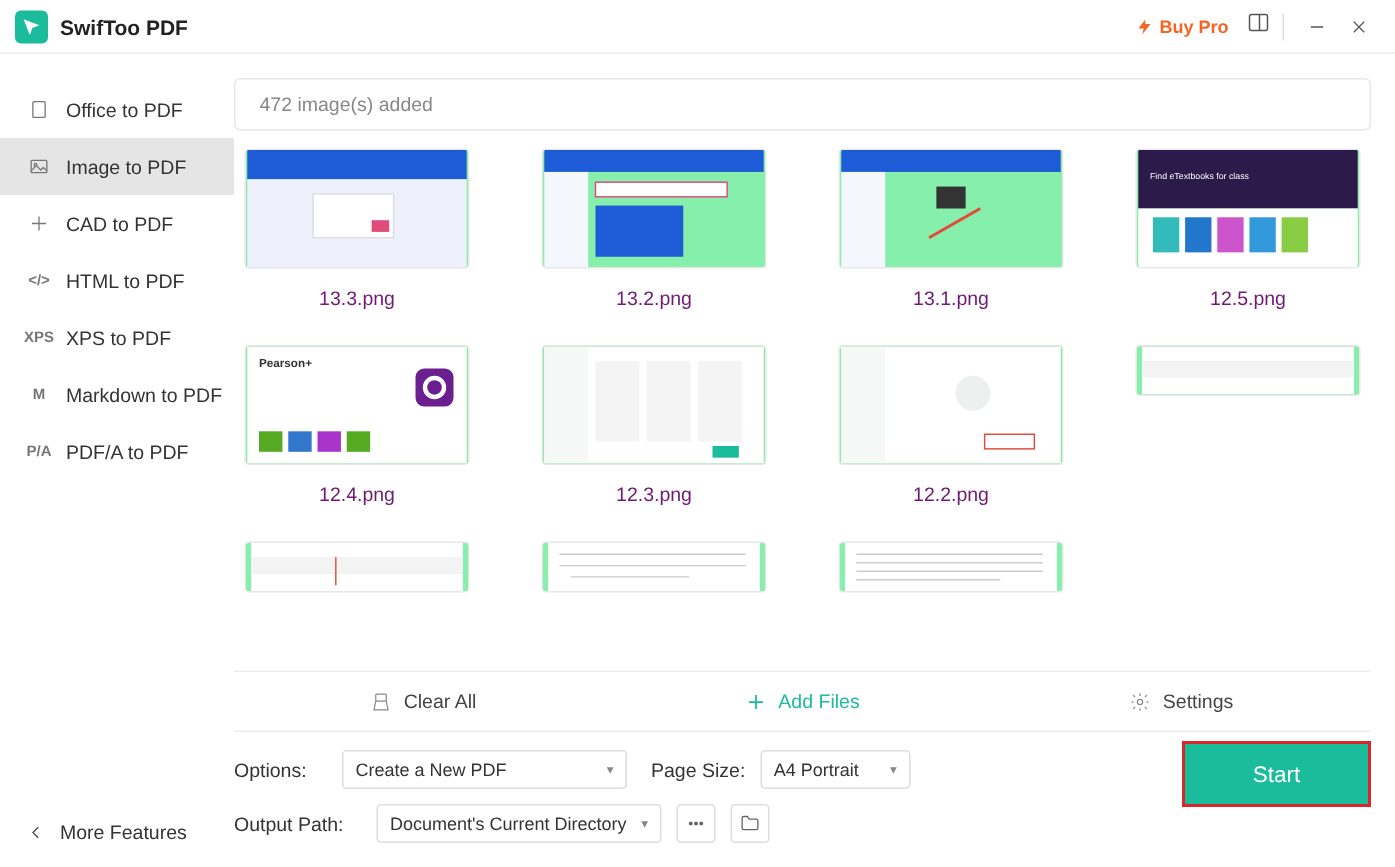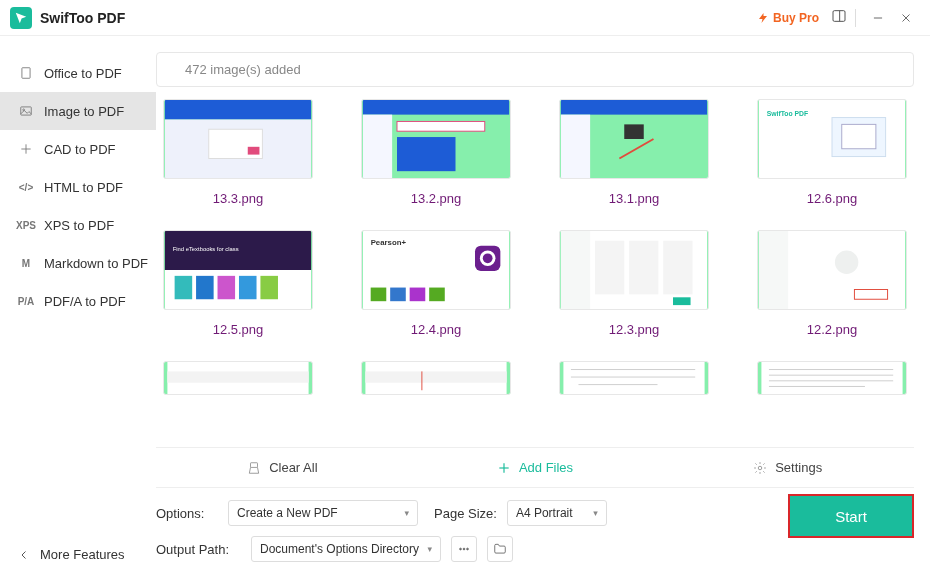--- a/index.html
+++ b/index.html
@@ -18,21 +18,21 @@
   .main { display:flex; height: calc(578px - 36px); }
   .sidebar { width: 156px; padding-top: 18px; display:flex; flex-direction:column; }
   .side-item { height: 38px; display:flex; align-items:center; padding-left: 18px; gap:10px; font-size:13px; color:#333; cursor:pointer;}
   .side-item.selected { background:#e5e5e5; }
   .side-icon { width:16px; display:inline-flex; align-items:center; justify-content:center; font-size:10px; color:#777; font-weight:600;}
   .side-icon svg { width:14px; height:14px; stroke:#777; fill:none; stroke-width:1.5; }
   .side-footer { margin-top:auto; display:flex; align-items:center; gap:10px; padding:16px 18px; font-size:13px; color:#333;}
   .side-footer svg { width:12px; height:12px; stroke:#555; fill:none; stroke-width:2; }
 
   .content { flex:1; display:flex; flex-direction:column; padding:16px 16px 0 0; }
-  .count-bar { border:1px solid #e7e7e7; border-radius:4px; padding:9px 28px; font-size:13px; color:#888; margin-bottom:12px; }
+  .count-bar { border:1px solid #e7e7e7; border-radius:4px; padding:9px 16px; font-size:13px; color:#888; margin-bottom:12px; }
   .grid-wrap { flex:1; overflow:hidden; border-bottom:1px solid #eee;}
   .grid { display:grid; grid-template-columns: repeat(4, 1fr); gap: 24px 34px; padding-bottom:10px;}
   .thumb { display:flex; flex-direction:column; align-items:center; }
   .thumb-box { width: 150px; height: 80px; border:1px solid #e7e7e7; border-radius:3px; background:#86efac; overflow:hidden; display:flex; align-items:center; justify-content:center;}
   .thumb-label { margin-top:12px; font-size:13px; color:#701a75; }
   .preview { width:100%; height:100%; }
 
   .toolbar { height:40px; display:flex; border-bottom:1px solid #eee; }
   .tool-btn { flex:1; display:flex; align-items:center; justify-content:center; gap:8px; font-size:13px; color:#444; cursor:pointer;}
   .tool-btn .green { color:#1abc9c; }
@@ -173,31 +173,20 @@
           <div class="thumb-box">
             <svg class="preview" viewBox="0 0 150 80">
                 <rect width="150" height="15" fill="#1d5cd6"></rect>
                 <rect y="15" width="30" height="65" fill="#f5f7ff"></rect>
                 <rect x="65" y="25" width="20" height="15" fill="#333"></rect>
                 <line x1="60" y1="60" x2="95" y2="40" stroke="#e14b3c" stroke-width="2"></line>
               </svg>
           </div>
           <div class="thumb-label">13.1.png</div>
         </div>
-        <div class="thumb">
-          <div class="thumb-box">
-            <svg class="preview" viewBox="0 0 150 80">
-                <rect width="150" height="80" fill="#fff"></rect>
-                <text x="8" y="16" font-size="7" fill="#1abc9c" font-weight="bold">SwifToo PDF</text>
-                <rect x="75" y="18" width="55" height="40" fill="#eef6ff" stroke="#cde"></rect>
-                <rect x="85" y="25" width="35" height="25" fill="#fff" stroke="#aac"></rect>
-              </svg>
-          </div>
-          <div class="thumb-label">12.6.png</div>
-        </div>
 
         <div class="thumb">
           <div class="thumb-box">
             <svg class="preview" viewBox="0 0 150 80">
                 <rect width="150" height="40" fill="#2c1a4a"></rect>
                 <text x="8" y="20" font-size="6" fill="#fff">Find eTextbooks for class</text>
                 <rect y="40" width="150" height="40" fill="#fff"></rect>
                 <rect x="10" y="46" width="18" height="24" fill="#3bb"></rect>
                 <rect x="32" y="46" width="18" height="24" fill="#27c"></rect>
                 <rect x="54" y="46" width="18" height="24" fill="#c5c"></rect>
@@ -322,21 +311,21 @@
         </div>
         <span class="label" style="min-width:auto; margin-left:6px;">Page Size:</span>
         <div class="select" style="width:100px">
           <span>A4 Portrait</span>
             <span class="caret">▾</span>
         </div>
       </div>
       <div class="row">
         <span class="label wide">Output Path:</span>
         <div class="select" style="width:190px">
-          <span>Document's Options Directory</span>
+          <span>Document's Current Directory</span>
             <span class="caret">▾</span>
         </div>
         <div class="icon-btn">
           <svg viewBox="0 0 24 24">
               <circle cx="6" cy="12" r="1.5" fill="#666"></circle>
               <circle cx="12" cy="12" r="1.5" fill="#666"></circle>
               <circle cx="18" cy="12" r="1.5" fill="#666"></circle>
             </svg>
         </div>
         <div class="icon-btn">

